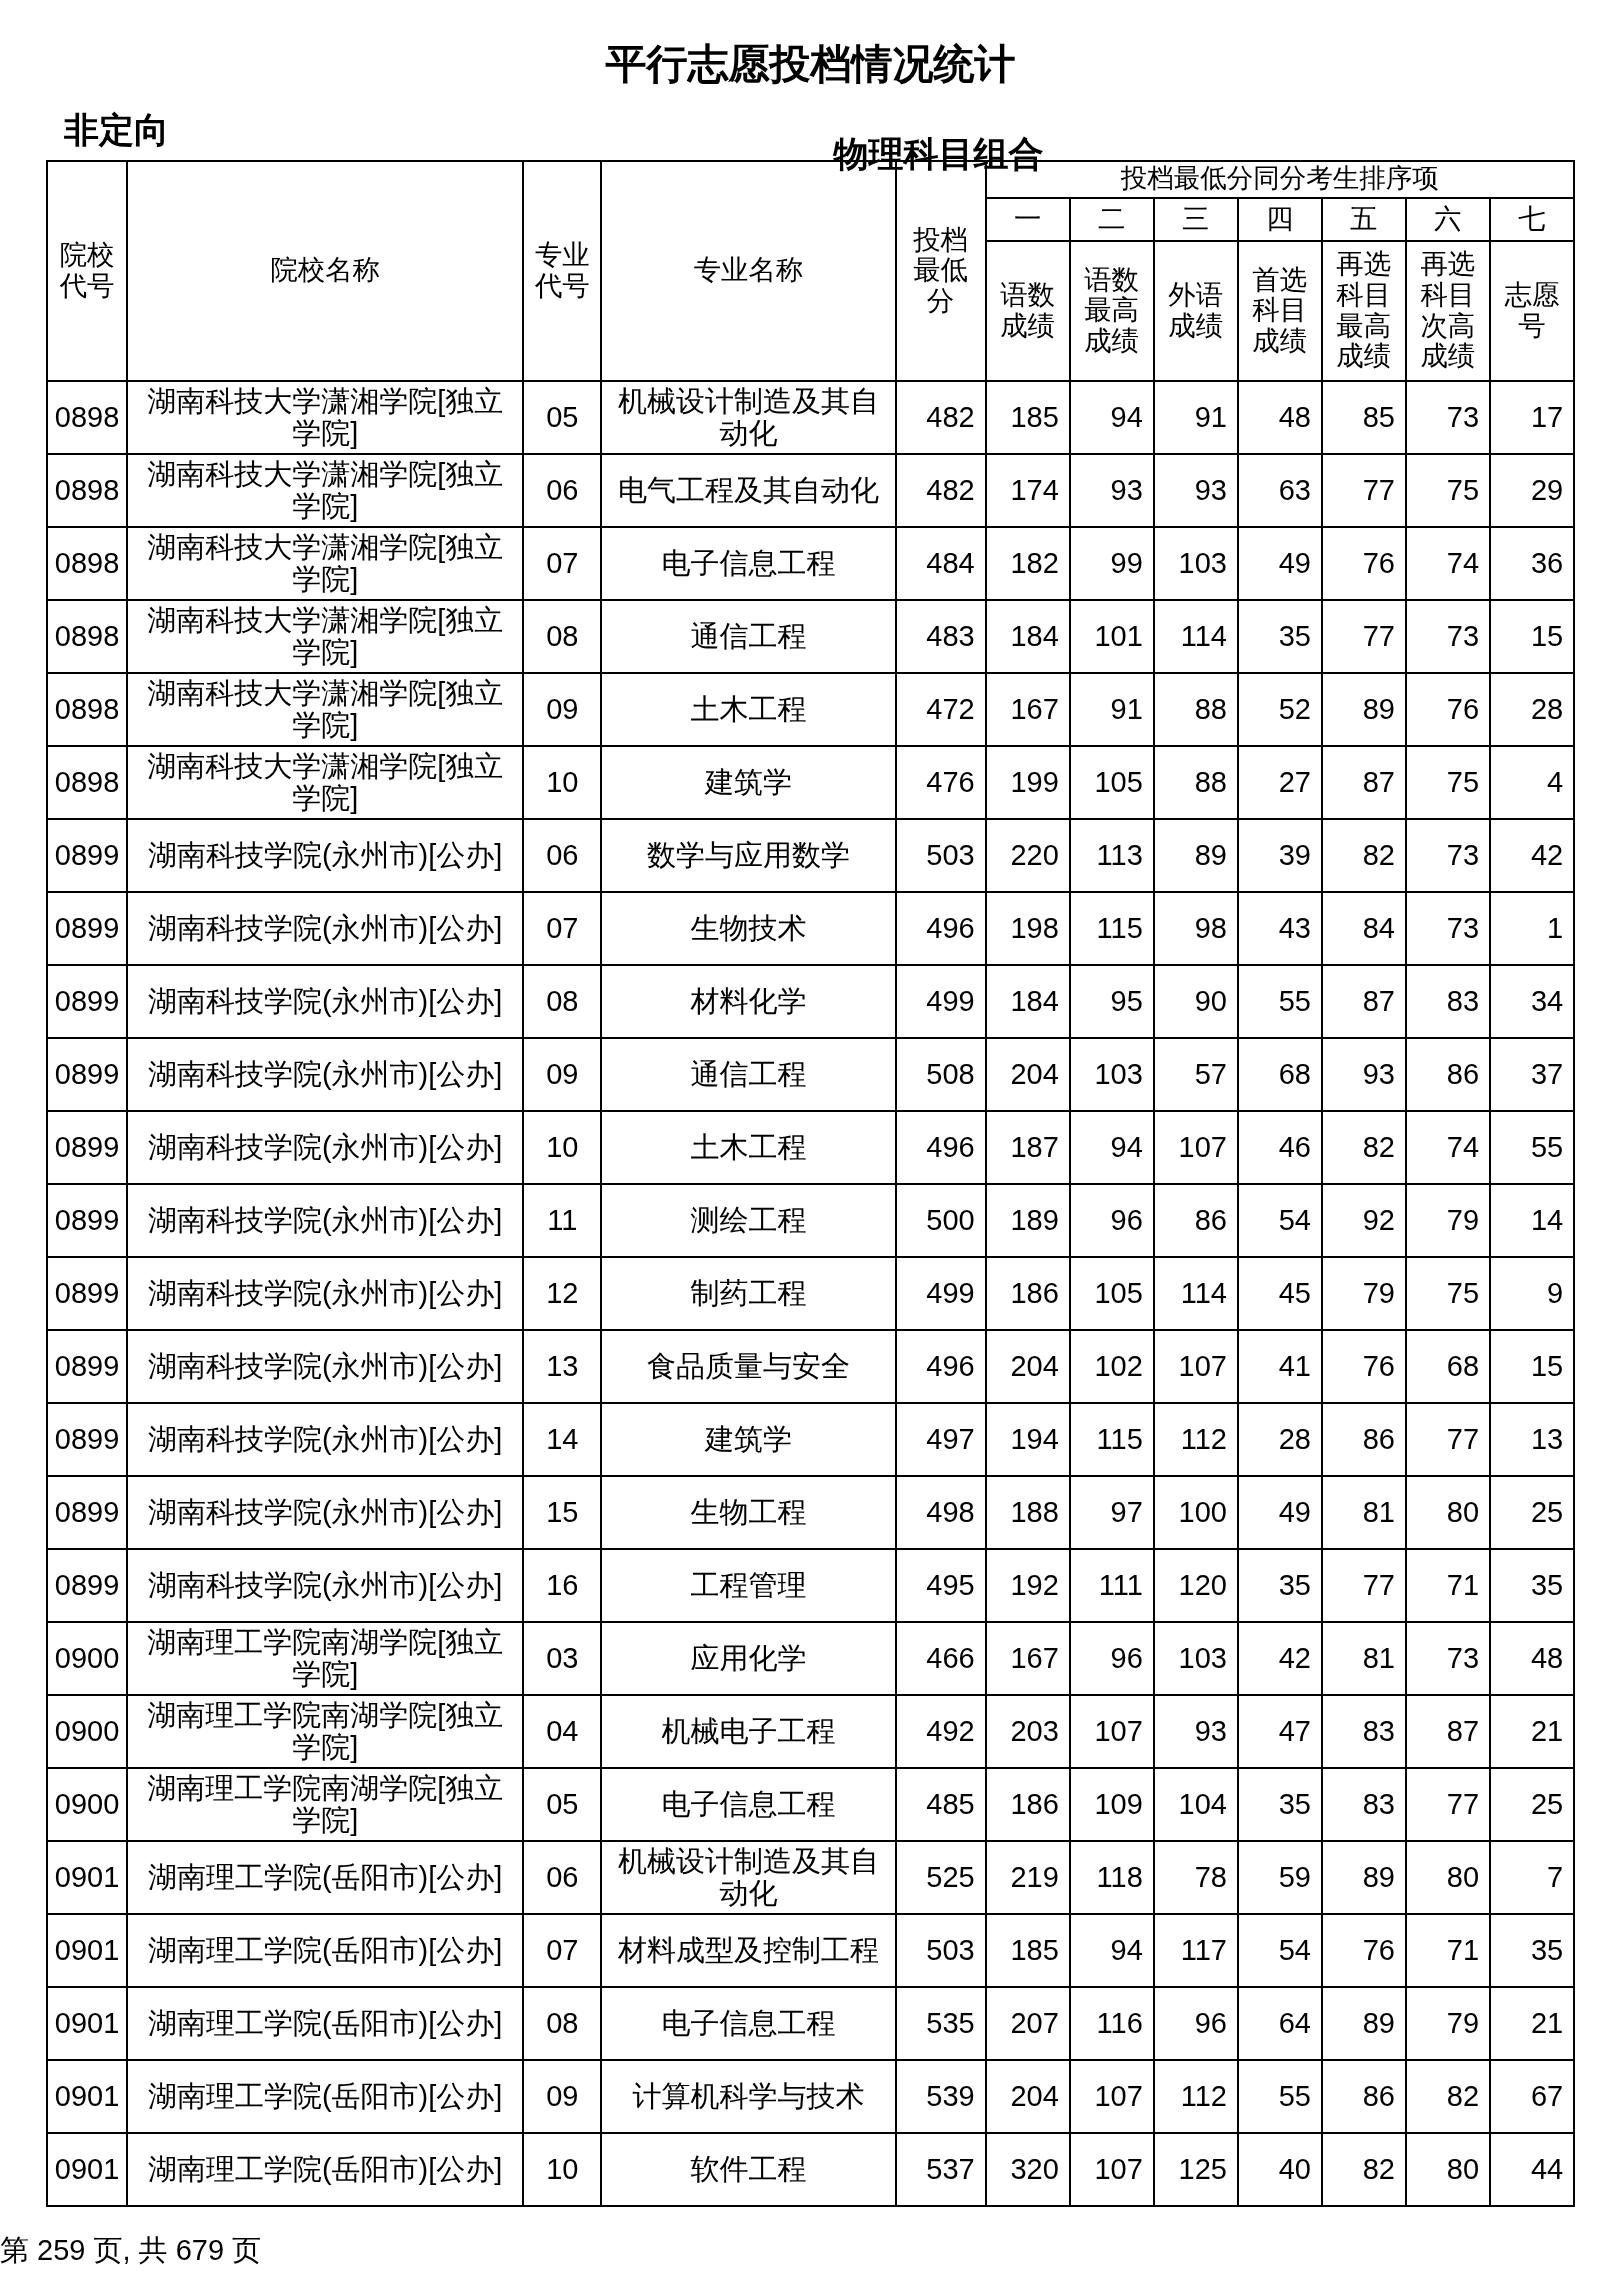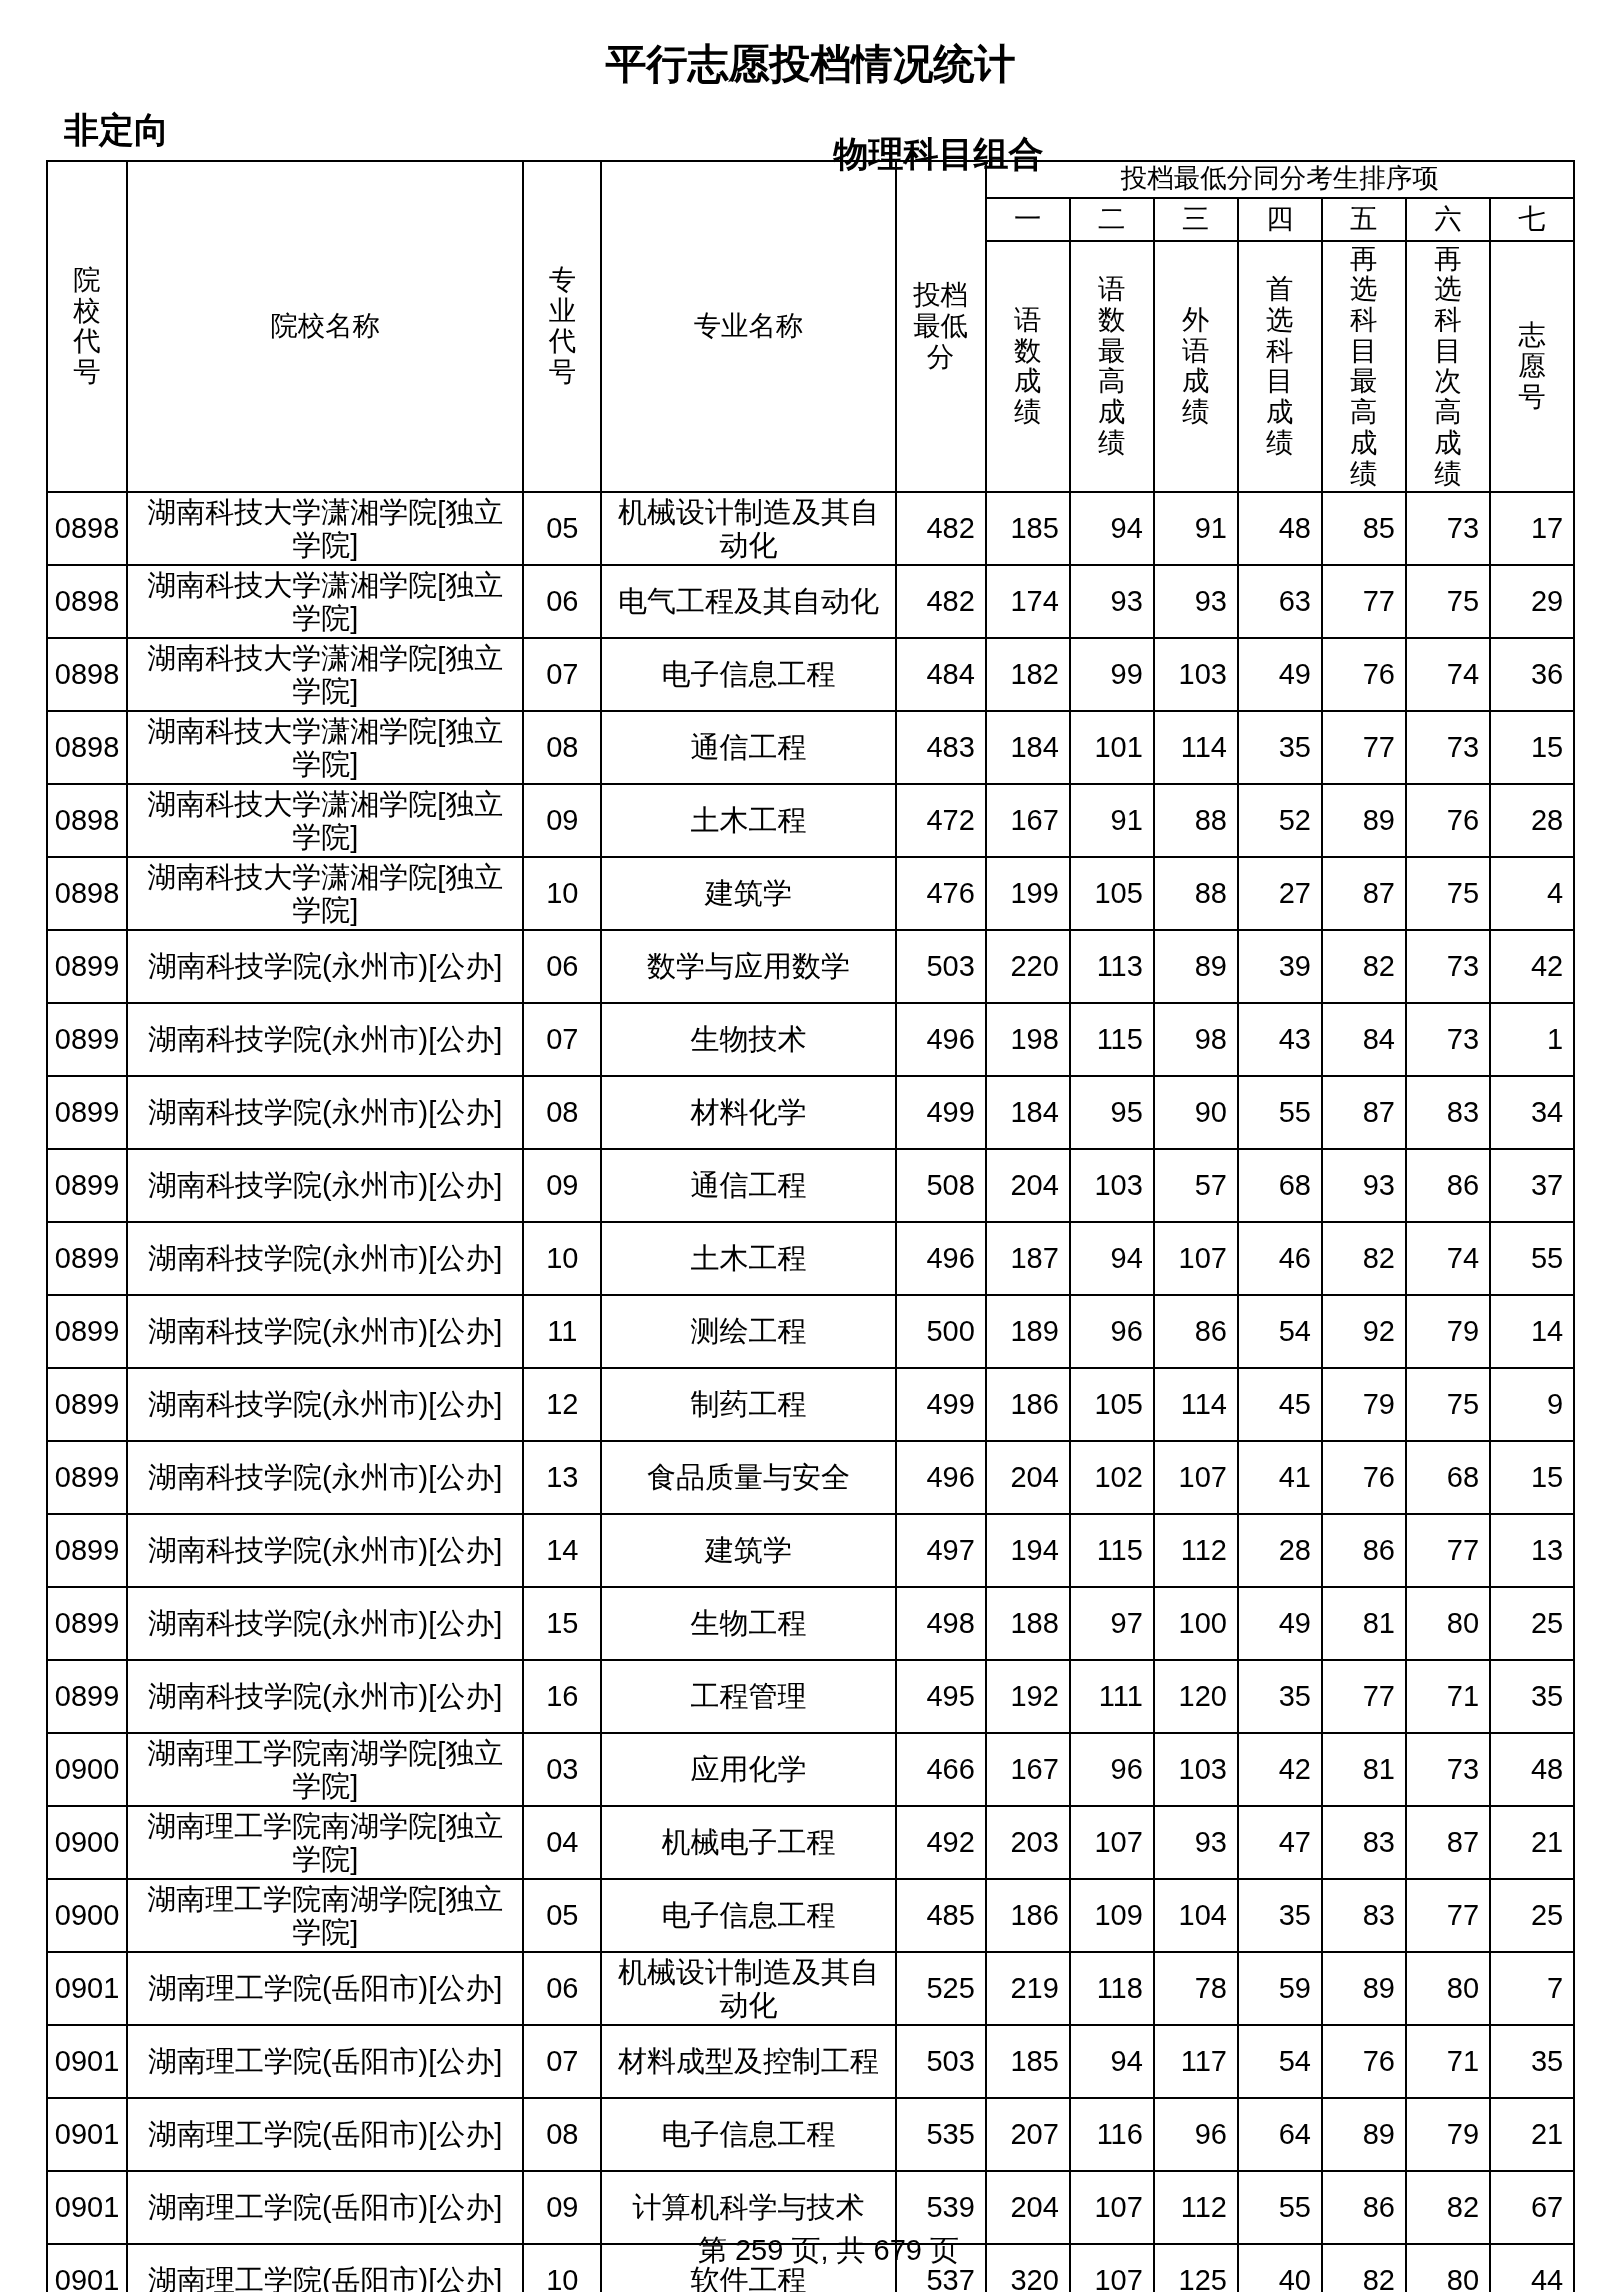--- a/index.html
+++ b/index.html
@@ -11,35 +11,35 @@
   }
   .page { padding:37px 46px 0 46px; }
   .title { text-align:center; font-weight:bold; font-size:41px; line-height:1.32; }
   .labels { position:relative; margin-top:15.7px; height:49px; font-size:35px; font-weight:bold; }
   .label-left { position:absolute; left:18px; top:0; }
   .label-right { position:absolute; left:51.5%; top:0;margin-top:24px; }
   table { border-collapse:collapse; table-layout:fixed; width:1529px; margin-top:3.9px; }
   th, td { border:2px solid #000; overflow:hidden; }
   thead th {
     font-weight:normal; font-size:27.4px; text-align:center; vertical-align:middle;
-    white-space:pre-line; line-height:1.12; padding:2px 16px;margin-left:22px;
+    white-space:pre-line; line-height:1.12; padding:2px 6px;margin-left:22px;
   }
   thead tr.grouprow th.group { height:37px; font-size:26.5px; }
   thead tr.ordinals th { height:43px; }
   thead tr.subs th { height:140px; }
   tbody td {
     font-size:29px; line-height:1.12; height:73px; vertical-align:middle;
     padding:2px 5.9px;
   }
   td.center { text-align:center; padding:8px 2px; }
   td.name { text-align:center; }
   td.num { text-align:right; padding-right:9.8px; }
   .footer {
     position:absolute; left:0; right:0; top:2231px;
-    text-align:center; font-size:29px;padding-left:36px;
+    font-size:29px;
   }
 </style>
 </head>
 <body>
 
 <div class="page">
   <div class="title">
     <div>平行志愿投档情况统计</div>
   </div>
 

